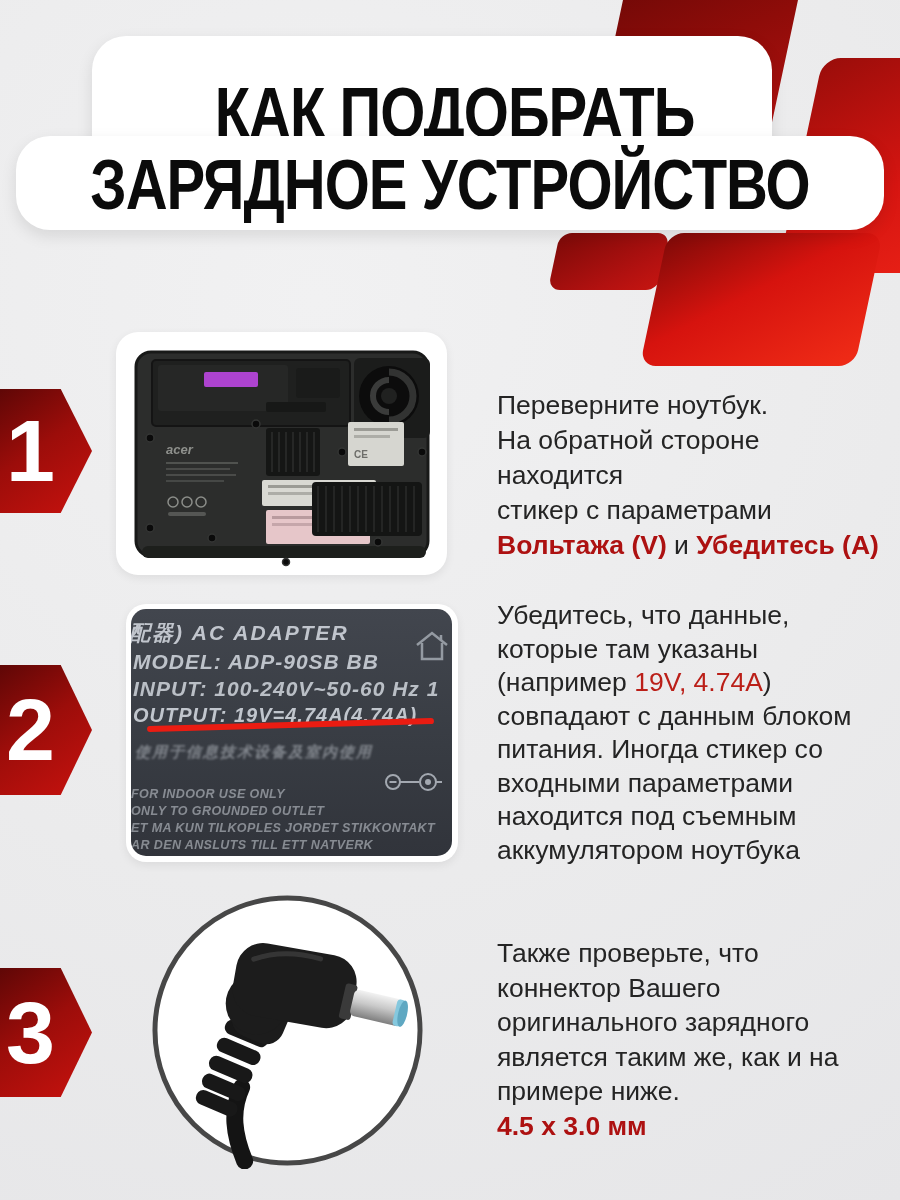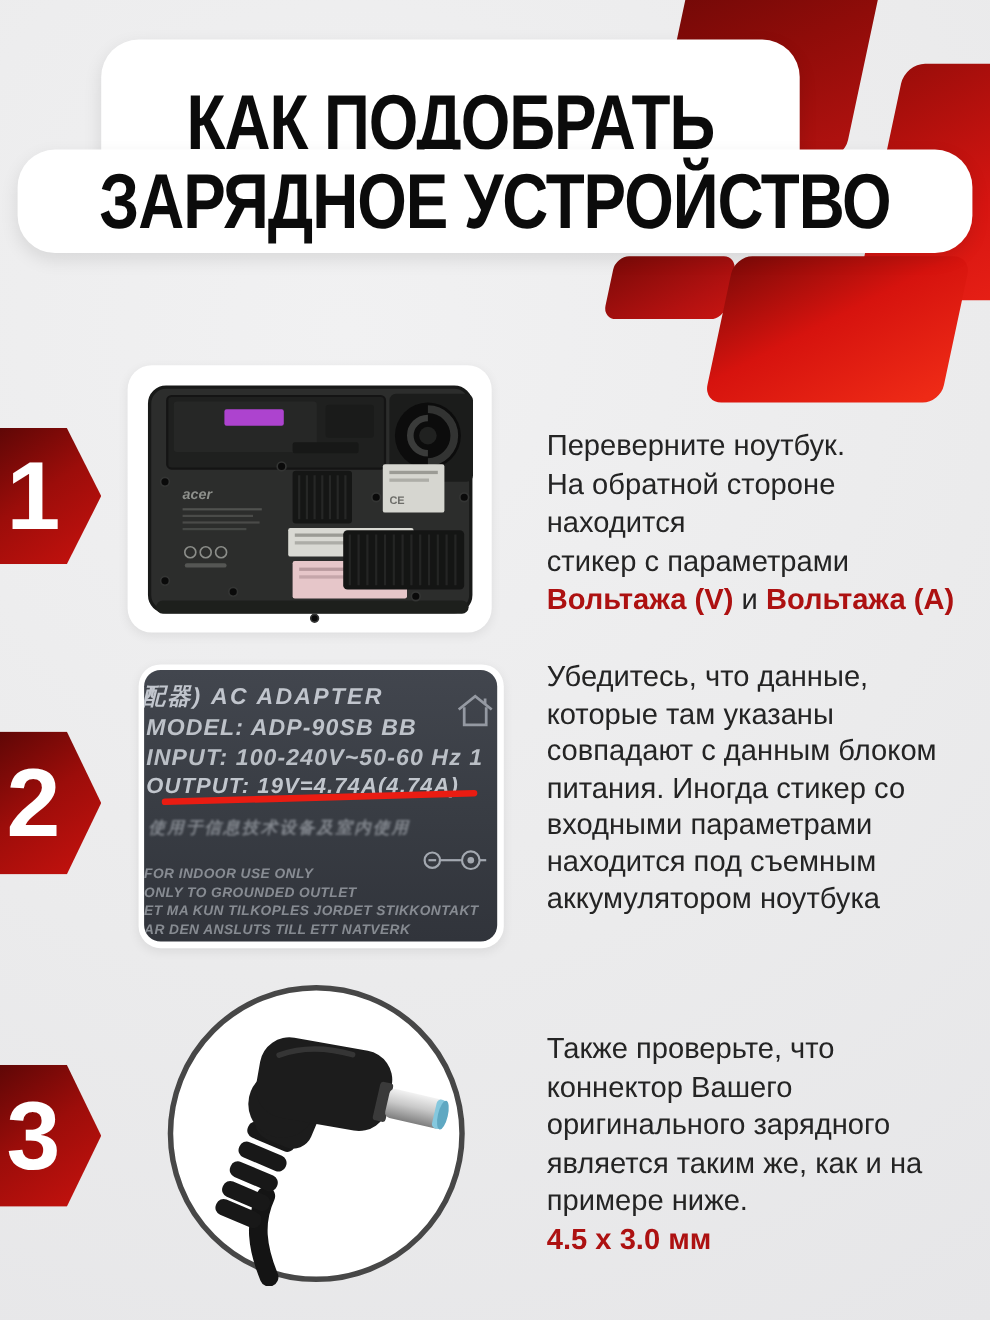--- a/index.html
+++ b/index.html
@@ -15,21 +15,21 @@
           background:linear-gradient(150deg,#9a0d0a 0%,#d61511 55%,#ee2417 100%);}
   .deco-d{left:560px;top:233px;width:110px;height:57px;border-radius:12px;
           background:linear-gradient(150deg,#7c0a08 0%,#b21110 70%,#c61511 100%);}
   .deco-e{left:668px;top:233px;width:215px;height:133px;border-radius:16px;
           background:linear-gradient(150deg,#7d0a08 0%,#d6130e 45%,#ee2a16 95%);}
 
   
   .tbox{position:absolute;background:#ffffff;border-radius:34px;z-index:3;
         display:flex;align-items:center;justify-content:center;
         box-shadow:0 6px 16px rgba(0,0,0,0.10);}
-  .tbox1{left:92px;top:36px;width:635px;height:151px;}
+  .tbox1{left:92px;top:36px;width:635px;height:151px;padding-left:45px;}
   .tbox2{left:16px;top:136px;width:868px;height:94px;}
   .ttext{display:inline-block;font-weight:700;font-size:58px;letter-spacing:-1px;
          color:#0b0b0b;white-space:nowrap;transform:scaleY(1.22);}
 
   
   .badge{position:absolute;left:0;width:92px;z-index:2;color:#fff;
          clip-path:polygon(0 0,66% 0,100% 50%,66% 100%,0 100%);
          background:linear-gradient(145deg,#5f0706 0%,#9c0d0a 45%,#c8120e 100%);
          display:flex;align-items:center;}
   .badge span{display:block;width:66%;text-align:center;font-size:88px;font-weight:700;}
@@ -167,21 +167,21 @@
         <circle cx="306" cy="120" r="4"></circle>
           <circle cx="34" cy="196" r="4"></circle>
       </g>
     </svg>
   </div>
 
   <div class="step-text st1">
     <div>Переверните ноутбук.</div>
     <div>На обратной стороне находится</div>
     <div>стикер с параметрами</div>
-    <div><span class="red-b">Вольтажа (V)</span><span> и </span><span class="red-b">Вольтажа (А)</span></div>
+    <div><span class="red-b">Вольтажа (V)</span><span> и </span><span class="red-b">Убедитесь (А)</span></div>
   </div>
 
   <div class="badge badge2">
     <span>2</span>
   </div>
 
   <div class="card card2">
     <div class="label-photo">
       <div class="lbl al1">配器) AC ADAPTER</div>
       <div class="lbl al2">MODEL: ADP-90SB BB</div>
@@ -211,20 +211,21 @@
           <circle cx="44" cy="11" r="3" fill="#b6bcc4" stroke="none"></circle>
           <line x1="52" y1="11" x2="58" y2="11"></line>
         </g>
       </svg>
     </div>
   </div>
 
   <div class="step-text st2">
     <div>Убедитесь, что данные,</div>
     <div>которые там указаны</div>
+    <div><span>(например </span><span class="red-r">19V, 4.74A</span><span>)</span></div>
     <div>совпадают с данным блоком</div>
     <div>питания. Иногда стикер со</div>
     <div>входными параметрами</div>
     <div>находится под съемным</div>
     <div>аккумулятором ноутбука</div>
   </div>
 
   <div class="badge badge3">
     <span>3</span>
   </div>

